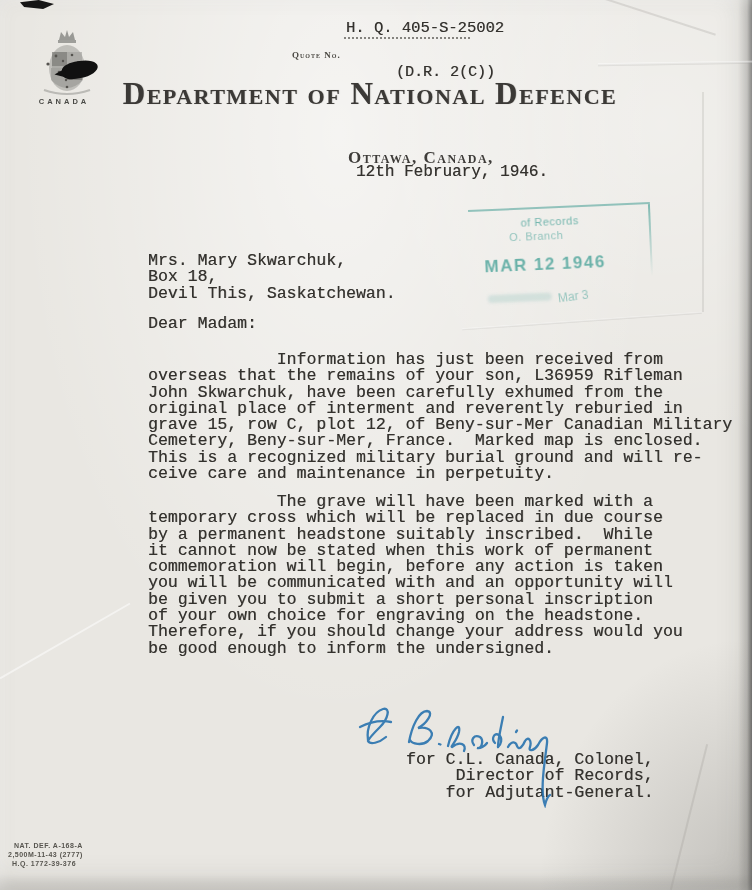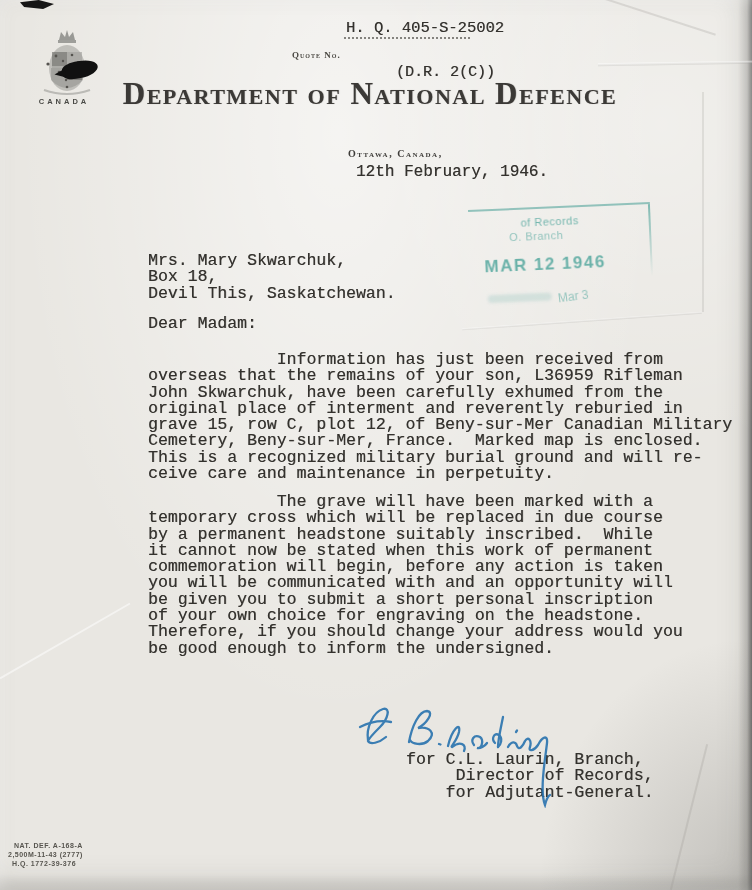--- a/index.html
+++ b/index.html
@@ -22,21 +22,21 @@
     text-shadow:0.4px 0.3px 0.6px rgba(48,46,42,0.55);
   }
   .pre{white-space:pre;}
   .serif{font-family:"Liberation Serif","DejaVu Serif",serif;margin-top:24px;}
   .sc{font-variant:small-caps;}
   
   .dept{left:80px;top:52px;width:580px;text-align:center;font-size:31px;font-weight:700;
         letter-spacing:1.5px;color:#3b3936;text-shadow:0.5px 0.4px 0.8px rgba(59,57,54,0.4);}
   .army{left:76px;top:81px;width:560px;text-align:center;font-size:13.5px;font-weight:700;
         letter-spacing:6px;color:#413f3b;}
-  .ottawa{left:348px;top:124px;font-size:10px;font-weight:700;letter-spacing:1.5px;color:#3e3c39;}
+  .ottawa{left:348px;top:124px;font-size:17px;font-weight:700;letter-spacing:1.5px;color:#3e3c39;}
   .quote-label{left:292px;top:26px;font-size:9px;font-weight:700;letter-spacing:1px;color:#4a4842;}
   .quote-number{left:346px;top:19px;font-size:15.5px;}
   .quote-underline{left:344px;top:37px;width:126px;border-bottom:2px dotted rgba(95,93,88,0.75);height:0;}
   .quote-ref{left:396px;top:38px;font-size:15px;margin-top:26px;}
   
   .canada-label{left:36px;top:97px;width:56px;text-align:center;font-size:7.5px;
                 letter-spacing:3px;color:#4a4a46;font-weight:700;}
   .ink-blob{left:62px;top:61px;width:36px;height:17px;background:#111;
             border-radius:45% 55% 60% 40%;transform:rotate(-10deg);}
   .ink-blob::before{content:"";position:absolute;left:-8px;top:5px;width:0;height:0;
@@ -174,21 +174,21 @@
       <path d="M83,48 l1.5,0.5"></path>
       <path d="M92,50 C96,33 105,25 103,36 C101,45 94,51 96,51 C104,45 111,48 108,55"></path>
       <path d="M118,49 C114,44 118,38 124,41 C128,44 126,53 121,52 C124,53 129,50 131,47"></path>
       <path d="M139,47 C135,43 138,36 143,39 C147,42 145,49 142,51"></path>
       <path d="M147,21 C145,31 142,44 142,51"></path>
       <path d="M152,51 C156,44 160,46 161,50 C163,55 167,50 169,45 C172,40 176,44 174,51 C172,56 178,55 182,49 C186,41 192,38 191,47 C190,56 188,68 187,82 C186,96 187,104 189,109 C190,105 192,100 194,99"></path>
       <path d="M160,36 l1,-1.5"></path>
     </g>
   </svg>
 
-  <div class="abs mono pre body-text signoff">for C.L. Laurin, Branch,
+  <div class="abs mono pre body-text signoff">for C.L. Canada, Colonel,
      Director of Records,
     for Adjutant-General.</div>
 
   <div class="abs fp fp1">NAT. DEF. A-168-A</div>
   <div class="abs fp fp2">2,500M-11-43 (2777)</div>
   <div class="abs fp fp3">H.Q. 1772-39-376</div>
 
   <div class="abs crease c1"></div>
   <div class="abs crease c2"></div>
   <div class="abs crease c3"></div>

